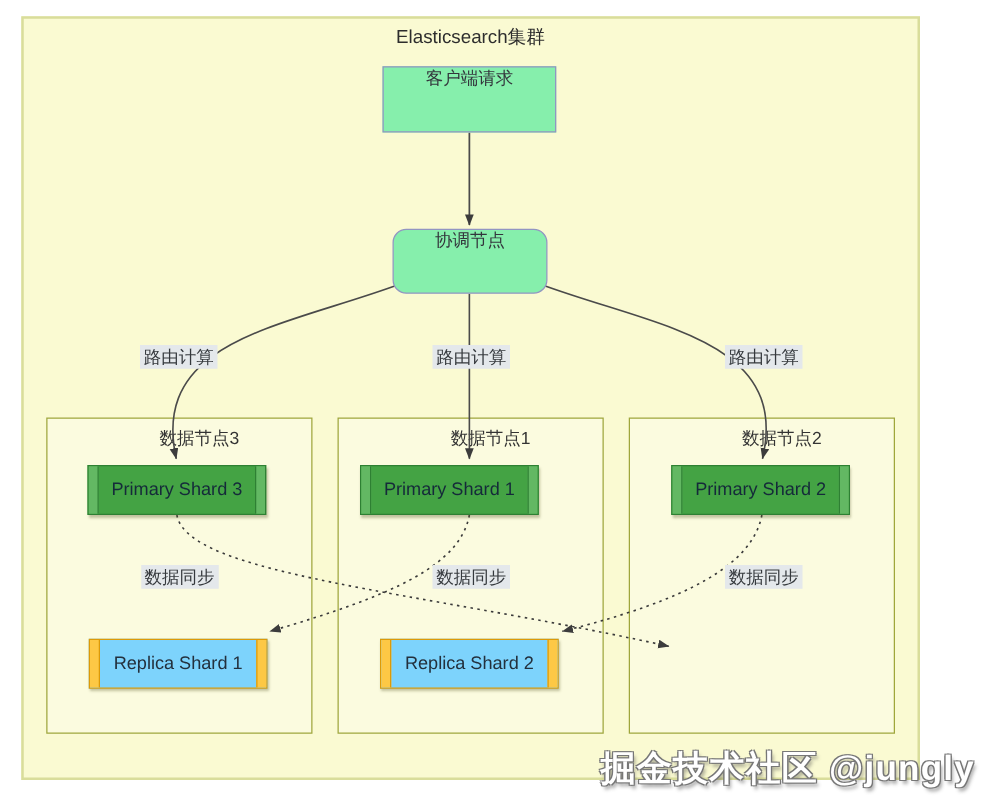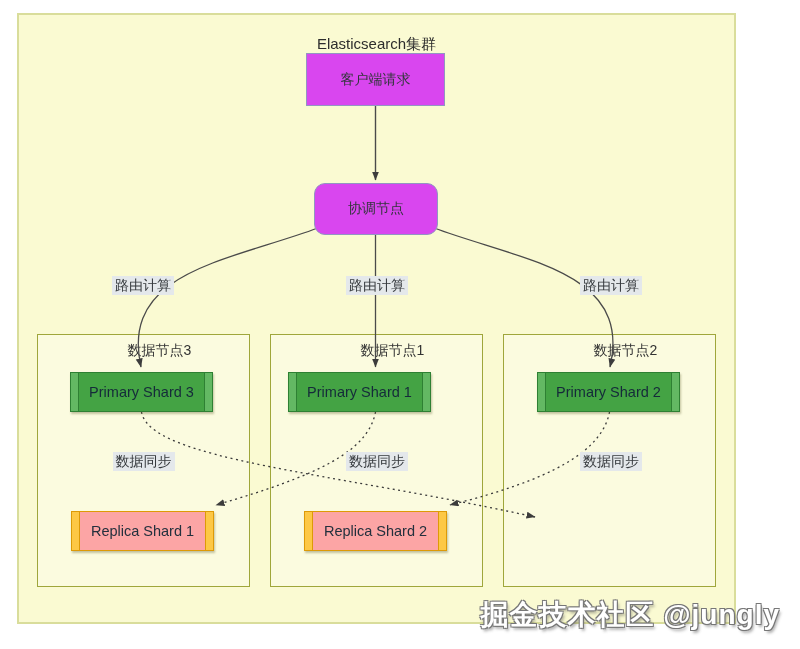--- a/index.html
+++ b/index.html
@@ -9,59 +9,59 @@
   }
   .stage{position:absolute;inset:0;width:800px;height:649px;}
 
   
   .outer{
     position:absolute;left:17px;top:13px;width:719px;height:611px;
     background:#FAFAD2;border:2px solid #D9DD9B;box-sizing:border-box;z-index:1;
   }
   .cluster-title{
     position:absolute;left:17px;top:20px;width:719px;text-align:center;
-    font-size:15px;color:#2d2d2d;z-index:3;margin-top:15px;
+    font-size:15px;color:#2d2d2d;z-index:3;
   }
 
   
   .node-container{
     position:absolute;top:334px;width:213px;height:253px;box-sizing:border-box;
     background:#FBFBDF;border:1px solid #9FA63B;z-index:1;
   }
   .nc-left{left:37px;} .nc-mid{left:270px;} .nc-right{left:503px;}
   .node-title{
     position:absolute;top:7px;left:16px;width:100%;text-align:center;
     font-size:14px;color:#333;
   }
 
   
   svg.wires{position:absolute;left:0;top:0;z-index:2;pointer-events:none;}
 
   
   .flow-box{
-    position:absolute;box-sizing:border-box;background:#d946ef;border:1.5px solid #9295C2;
-    display:flex;align-items:center;justify-content:center;
+    position:absolute;box-sizing:border-box;background:#86efac;border:1.5px solid #9295C2;
+    display:flex;justify-content:center;
     font-size:14px;color:#33363c;z-index:3;
   }
   .client-box{left:306px;top:53px;width:139px;height:53px;}
   .coord-box{left:314px;top:183px;width:124px;height:52px;border-radius:11px;}
 
   
   .shard{
     position:absolute;width:143px;height:40px;box-sizing:border-box;
     display:flex;align-items:center;justify-content:center;
     font-size:14.5px;z-index:3;box-shadow:1px 2px 2px rgba(90,90,40,.35);
   }
   .shard span{position:relative;z-index:1;}
   .shard::before,.shard::after{content:"";position:absolute;top:0;bottom:0;width:7px;}
   .shard::before{left:0;} .shard::after{right:0;}
   .primary{background:#44A344;border:1.5px solid #2E8033;color:#152a3a;}
   .primary::before{background:#63B863;border-right:1px solid #2E8033;}
   .primary::after{background:#63B863;border-left:1px solid #2E8033;}
-  .replica{background:#fca5a5;border:1.5px solid #DD9A07;color:#23303d;}
+  .replica{background:#7dd3fc;border:1.5px solid #DD9A07;color:#23303d;}
   .replica::before{background:#FDC845;border-right:1px solid #DD9A07;}
   .replica::after{background:#FDC845;border-left:1px solid #DD9A07;}
   .p-left{left:70px;top:372px;} .p-mid{left:288px;top:372px;} .p-right{left:537px;top:372px;justify-content:center;}
   .r-left{left:71px;top:511px;} .r-mid{left:304px;top:511px;} .r-right{left:538px;top:511px;}
 
   
   .tag{
     position:absolute;transform:translateX(-50%);white-space:nowrap;
     background:#E4E8EB;color:#35393d;font-size:14px;line-height:19px;
     padding:0 3px;z-index:4;

